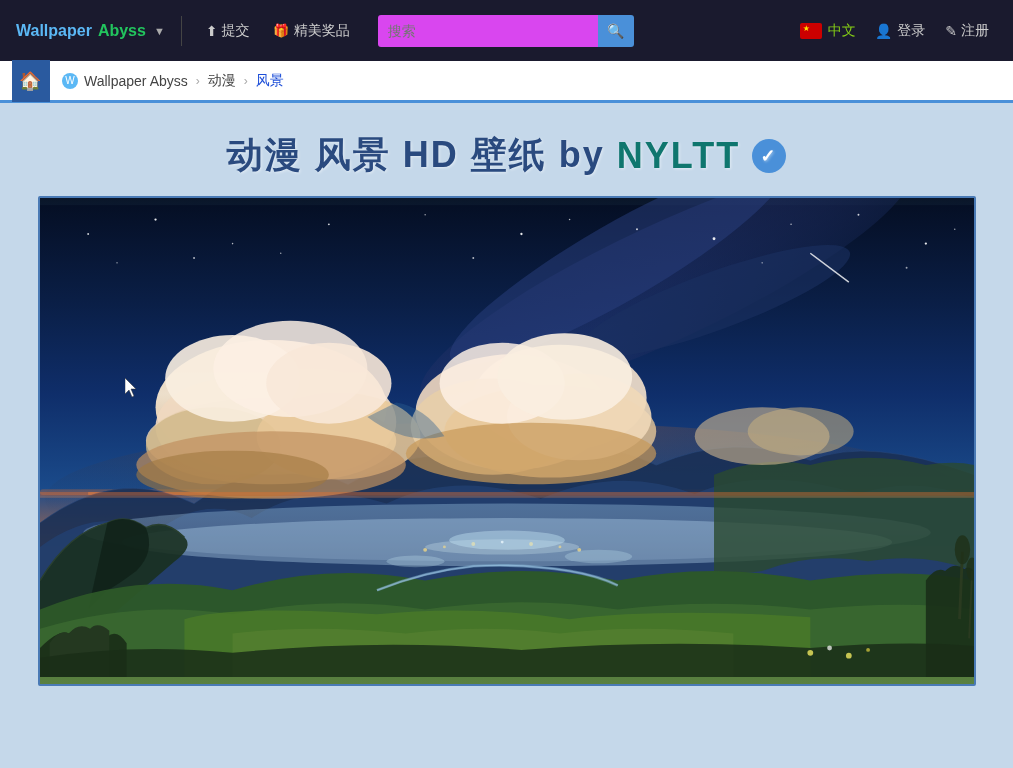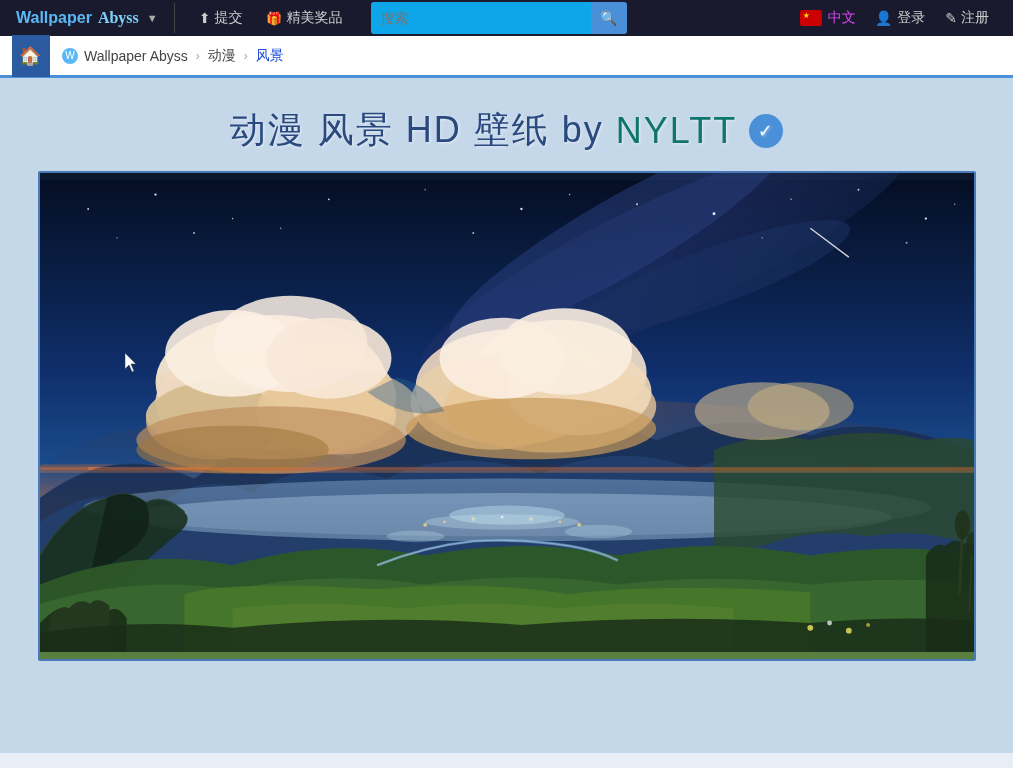--- a/index.html
+++ b/index.html
@@ -1,21 +1,21 @@
 <!DOCTYPE html>
 <html><head>
   <meta charset="utf-8">
   <style>
     * { margin: 0; padding: 0; box-sizing: border-box; }
     body { font-family: Arial, sans-serif; background: #e8eef5; width: 1013px; min-height: 768px; overflow-x: hidden; }
 
     
     .navbar {
       background: #1a1a2e;
-      height: 36px;
+      height: 61px;
       display: flex;
       align-items: center;
       padding: 0 16px;
       gap: 8px;
     }
     .navbar-brand {
       display: flex;
       align-items: center;
       gap: 6px;
       color: white;
@@ -46,21 +46,21 @@
       flex: 0 0 auto;
     }
     .search-input {
       width: 220px;
       height: 32px;
       border: none;
       border-radius: 3px 0 0 3px;
       padding: 0 10px;
       font-size: 14px;
       outline: none;
-      background: #0ea5e9;
+      background: #d946ef;
       color: #333;
     }
     .search-button {
       width: 36px;
       height: 32px;
       background: #4a90d9;
       border: none;
       border-radius: 0 3px 3px 0;
       cursor: pointer;
       display: flex;
@@ -72,21 +72,21 @@
     .navbar-right {
       margin-left: auto;
       display: flex;
       align-items: center;
       gap: 4px;
     }
     .lang-selector {
       display: flex;
       align-items: center;
       gap: 6px;
-      color: #d946ef;
+      color: #84cc16;
       font-size: 14px;
       cursor: pointer;
       padding: 0 8px;
     }
     .flag-icon {
       width: 22px;
       height: 16px;
       background: #cc0000;
       display: inline-block;
       position: relative;
@@ -180,21 +180,21 @@
       position: relative;
     }
 
     
     .page-header {
       text-align: center;
       padding: 28px 20px 16px;
     }
     .page-title {
       font-size: 36px;
-      font-weight: normal;
+      font-weight: bold;
       color: #2a4a7f;
       text-shadow: 1px 1px 3px rgba(255,255,255,0.5);
       display: inline-flex;
       align-items: center;
       gap: 12px;
       letter-spacing: 2px;
     }
     .page-title .by-nyltt {
       color: #0f766e;
     }
@@ -255,21 +255,21 @@
       pointer-events: none;
       z-index: 10;
     }
   </style>
 </head>
 <body>
 
 <nav class="navbar">
   <div class="navbar-brand">
     <span style="color:#5bb8f5;">Wallpaper</span>
-      <span style="color:#7dd3fc;font-family:Liberation Serif, serif;"> Abyss</span>
+      <span style="color:#22c55e;"> Abyss</span>
     <span style="color:#aaa; font-size:11px; margin-left:2px;">▼</span>
   </div>
 
   <div class="navbar-divider"></div>
 
   <div class="navbar-link">
     <span style="font-size:14px;">⬆</span>
     <span>提交</span>
   </div>
 

